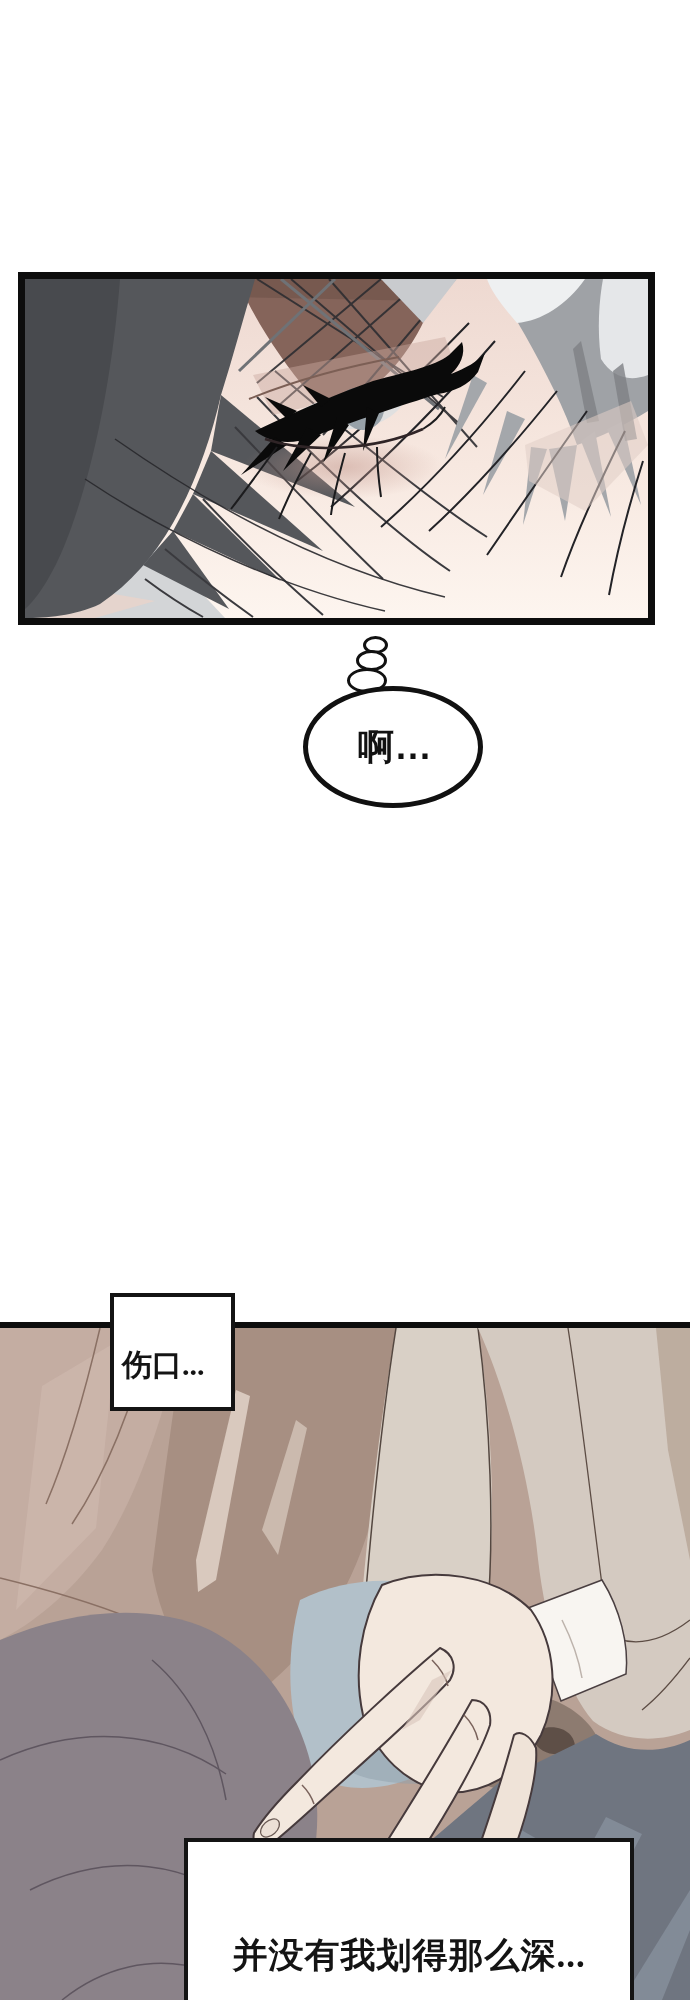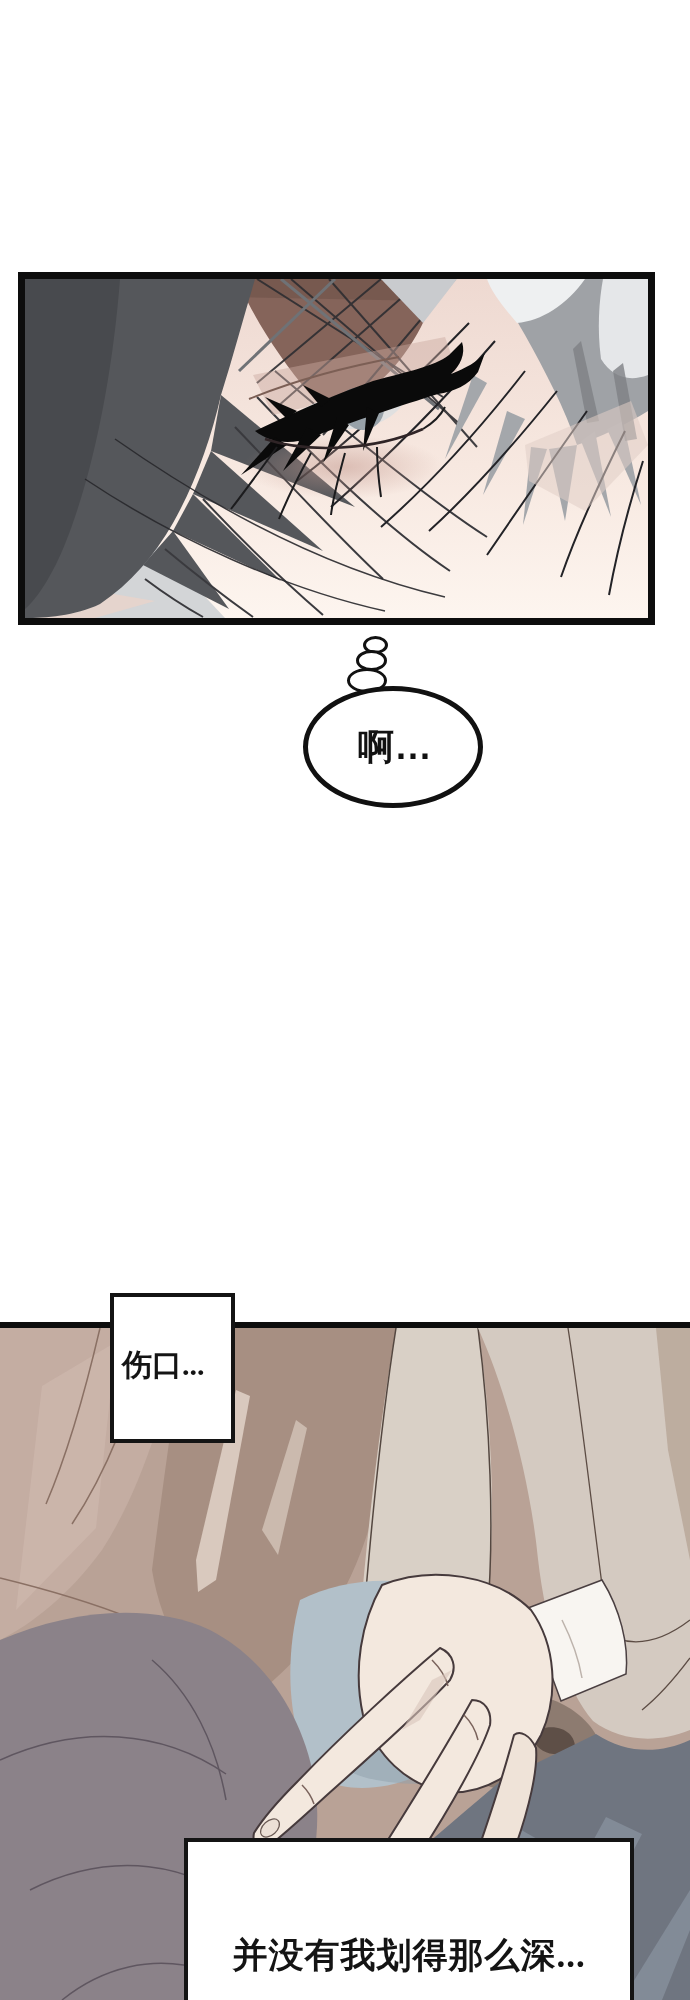--- a/index.html
+++ b/index.html
@@ -31,21 +31,21 @@
   .panel-scene{
     position:absolute;left:0;top:1322px;width:690px;height:678px;
     border-top:6px solid #0d0d0d;box-sizing:border-box;background:#b9a296;z-index:1;
   }
   .panel-scene svg{display:block;width:100%;height:100%;}
   
   .caption{
     position:absolute;background:#ffffff;border:4px solid #141414;
     box-sizing:border-box;z-index:3;color:#141414;
   }
-  .caption-wound{left:110px;top:1293px;width:125px;height:150px;}
+  .caption-wound{left:110px;top:1293px;width:125px;height:118px;}
   .caption-wound span{
     position:absolute;left:8px;top:48px;
     font-family:"Liberation Serif","DejaVu Serif",serif;
     font-size:30px;font-weight:600;white-space:nowrap;
   }
   .caption-depth{left:184px;top:1838px;width:450px;height:200px;display:flex;justify-content:center;}
   .caption-depth span{
     margin-top:90px;
     font-family:"Liberation Serif","DejaVu Serif",serif;
     font-size:35px;font-weight:600;white-space:nowrap;letter-spacing:1px;

